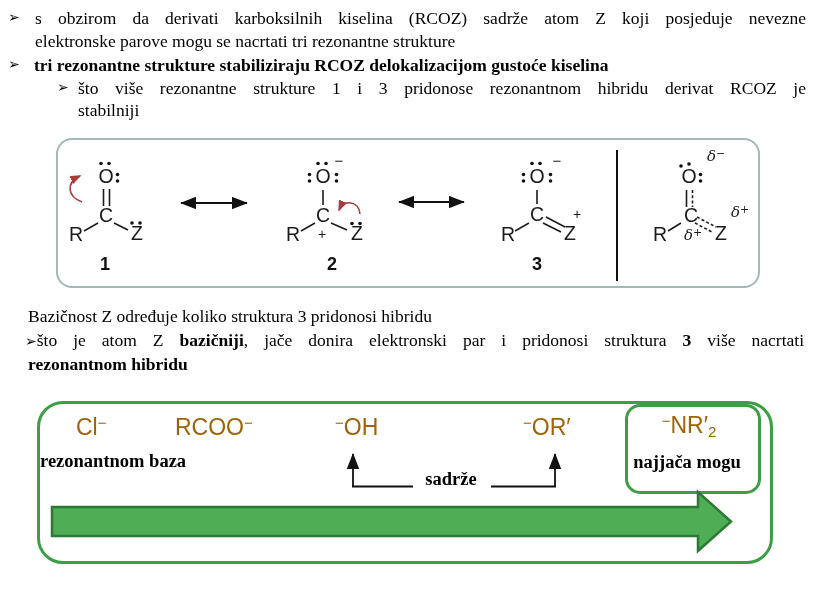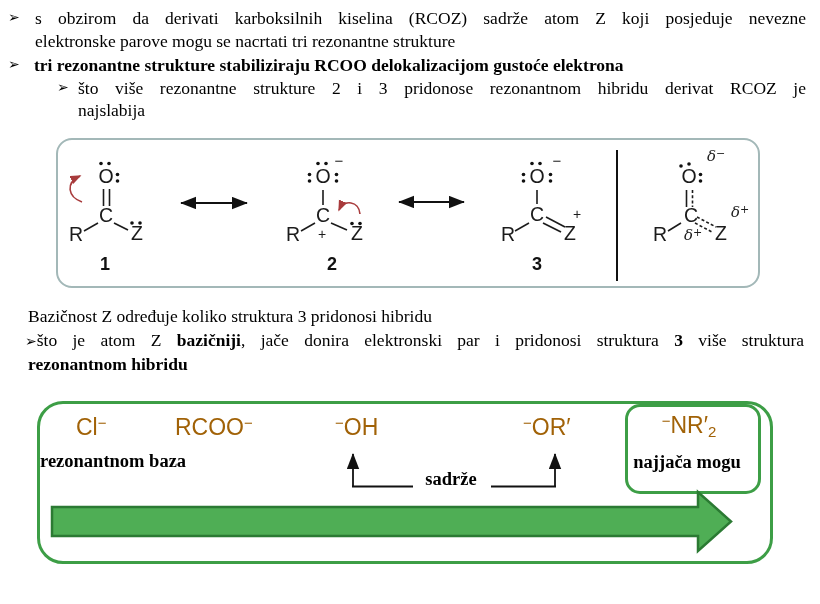--- a/index.html
+++ b/index.html
@@ -40,25 +40,25 @@
   .arrowlabel{position:absolute;font-weight:bold;font-size:19.5px;white-space:nowrap;line-height:1;}
 </style>
 </head>
 <body>
 
 <span class="bul" style="left:8px;top:11px">➢</span>
 <div class="tline just" style="left:35px;top:8px;width:771px">s obzirom da derivati karboksilnih kiselina (RCOZ) sadrže atom Z koji posjeduje nevezne</div>
 <div class="tline" style="left:35px;top:31px">elektronske parove mogu se nacrtati tri rezonantne strukture</div>
 
 <span class="bul" style="left:8px;top:58px">➢</span>
-<div class="tline bold" style="left:34px;top:55px">tri rezonantne strukture stabiliziraju RCOO delokalizacijom gustoće elektrona</div>
+<div class="tline bold" style="left:34px;top:55px">tri rezonantne strukture stabiliziraju RCOZ delokalizacijom gustoće kiselina</div>
 
 <span class="bul" style="left:57px;top:81px">➢</span>
-<div class="tline just" style="left:78px;top:78px;width:728px">što više rezonantne strukture 2 i 3 pridonose rezonantnom hibridu derivat RCOZ je</div>
-<div class="tline" style="left:78px;top:100px">najslabija</div>
+<div class="tline just" style="left:78px;top:78px;width:728px">što više rezonantne strukture 1 i 3 pridonose rezonantnom hibridu derivat RCOZ je</div>
+<div class="tline" style="left:78px;top:100px">stabilniji</div>
 
 <div class="schemebox"></div>
 
 <span class="atom" style="left:106px;top:167px">O</span>
 <span class="atom" style="left:106px;top:206px">C</span>
 <span class="atom" style="left:76px;top:225px">R</span>
 <span class="atom" style="left:137px;top:224px">Z</span>
 <span class="numlab" style="left:105px;top:255px">1</span>
 
 <span class="chg big" style="left:339px;top:153px">−</span>
@@ -79,21 +79,21 @@
 
 <span class="dg" style="left:716px;top:149px"><span>δ</span><sup>−</sup></span>
 <span class="atom" style="left:689px;top:167px">O</span>
 <span class="atom" style="left:691px;top:206px">C</span>
 <span class="dg" style="left:693px;top:228px"><span>δ</span><sup>+</sup></span>
 <span class="atom" style="left:660px;top:225px">R</span>
 <span class="atom" style="left:721px;top:224px">Z</span>
 <span class="dg" style="left:740px;top:205px"><span>δ</span><sup>+</sup></span>
 
 <div class="tline" style="left:28px;top:306px">Bazičnost Z određuje koliko struktura 3 pridonosi hibridu</div>
-<div class="tline just" style="left:25px;top:330px;width:779px"><span class="bul-inline">➢</span><span>što je atom Z </span><span class="bold">bazičniji</span><span>, jače donira elektronski par i pridonosi struktura </span><span class="bold">3</span><span> više struktura</span></div>
+<div class="tline just" style="left:25px;top:330px;width:779px"><span class="bul-inline">➢</span><span>što je atom Z </span><span class="bold">bazičniji</span><span>, jače donira elektronski par i pridonosi struktura </span><span class="bold">3</span><span> više nacrtati</span></div>
 <div class="tline bold" style="left:28px;top:354px">rezonantnom hibridu</div>
 
 <div class="greenbox"></div>
 <div class="nr2box"></div>
 
 <span class="base" style="left:76px;top:416px"><span>Cl</span><sup>−</sup></span>
 <span class="base" style="left:175px;top:416px"><span>RCOO</span><sup>−</sup></span>
 <span class="base" style="left:335px;top:416px"><sup>−</sup><span>OH</span></span>
 <span class="base" style="left:523px;top:416px"><sup>−</sup><span>OR′</span></span>
 <span class="base centered" style="left:689px;top:414px"><sup>−</sup><span>NR′</span><sub>2</sub></span>

